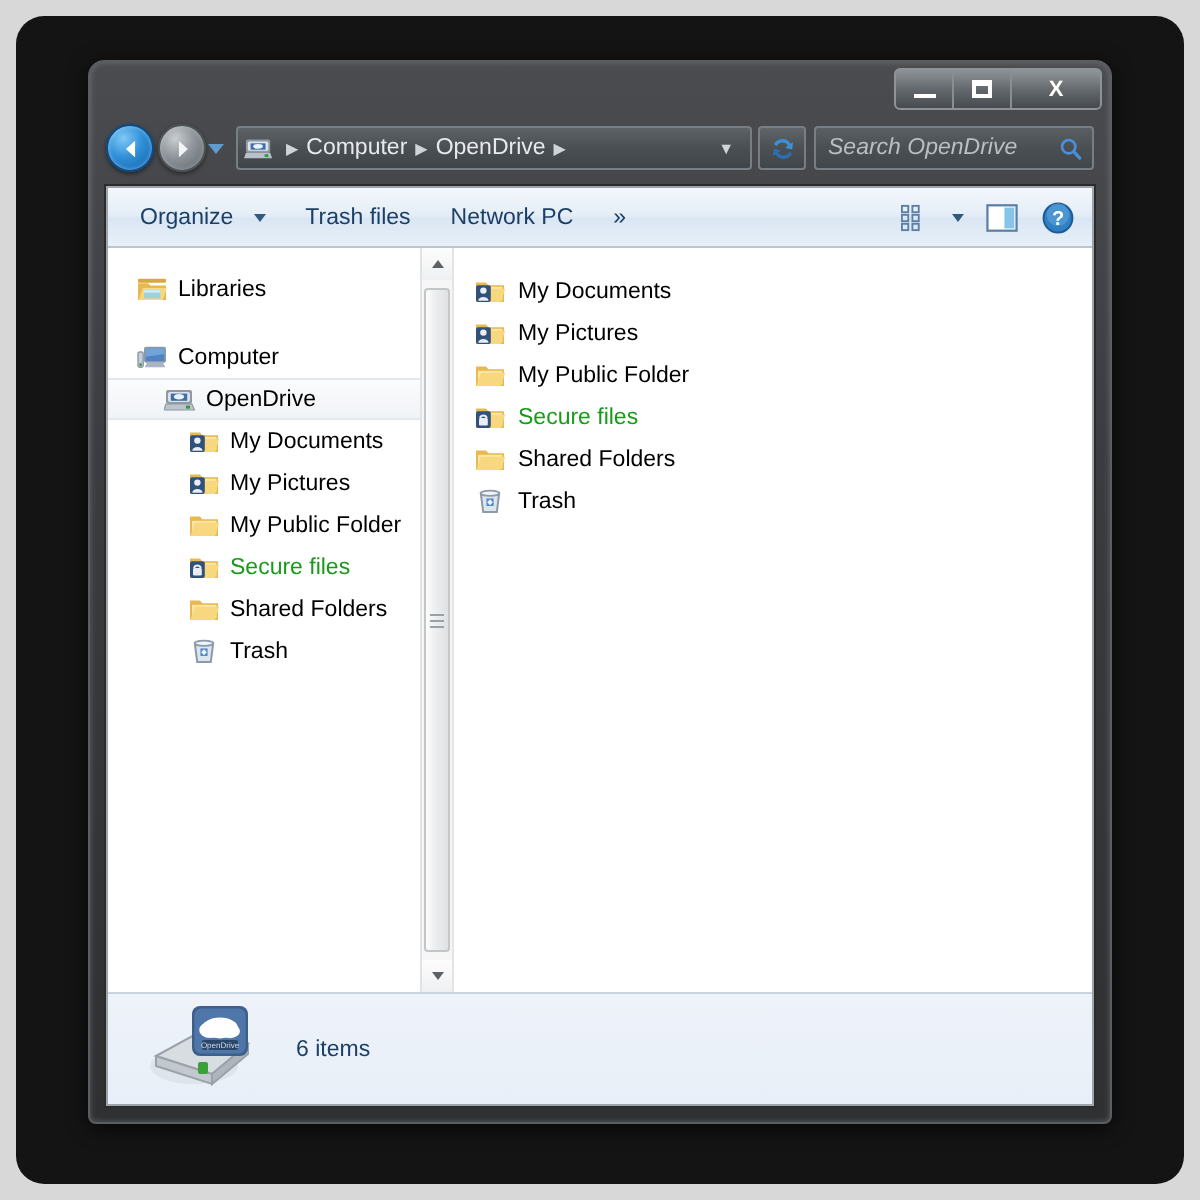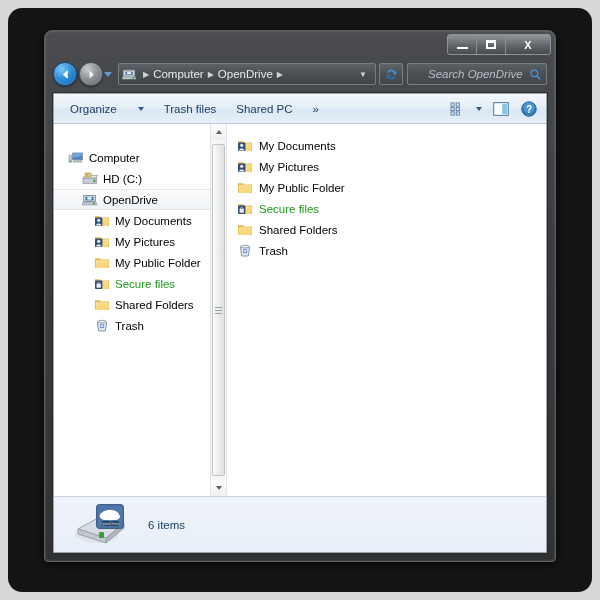--- a/index.html
+++ b/index.html
@@ -101,21 +101,21 @@
     border: 1px solid #787e84; border-radius: 2px;
     background: linear-gradient(180deg,#60656a 0%,#4b5055 50%,#41464b 100%);
     display: flex; align-items: center; justify-content: center;
   }
   #searchbox {
     flex: 0 0 auto; width: 140px; height: 22px;
     margin-left: 4px;
     border: 1px solid #787e84; border-radius: 2px;
     background: linear-gradient(180deg,#5a5f64 0%,#4a4f54 50%,#42474c 100%);
     display: flex; align-items: center;
-    padding: 0 4px 0 20px;
+    padding: 0 4px 0 6px;
   }
   #search-input {
     flex: 1 1 auto; background: transparent; border: none; outline: none;
     color: #b9bfc5; font-style: italic; font-size: 11.5px;
     font-family: "Liberation Sans", sans-serif; min-width: 0;
   }
   #search-input::placeholder { color: #b9bfc5; font-style: italic; opacity: 1; }
   
   #client {
     position: absolute; left: 8px; right: 8px; top: 62px; bottom: 8px;
@@ -127,21 +127,21 @@
   }
   
   #commandbar {
     height: 30px; flex: 0 0 auto;
     background: linear-gradient(180deg,#f3f7fb 0%,#e4edf6 48%,#d9e6f3 52%,#e8f0f8 100%);
     border-bottom: 1px solid #b8c7d6;
     display: flex; align-items: center;
     padding: 0 3px 0 6px;
   }
   .cmd {
-    height: 24px; display: flex; align-items: center; gap: 21px;
+    height: 24px; display: flex; align-items: center; gap: 10px;
     padding: 0 9px; font-size: 11.5px; color: #1b3f66;
     border: 1px solid transparent; border-radius: 3px;
     white-space: nowrap;
   }
   .caret-dn {
     width: 0; height: 0; border-left: 3.5px solid transparent;
     border-right: 3.5px solid transparent; border-top: 4px solid #33597f;
   }
   #cmd-spacer { flex: 1 1 auto; }
   .cmd-icon-btn {
@@ -289,21 +289,21 @@
 
       <div id="commandbar">
         <div class="cmd">
           <span>Organize</span>
           <span class="caret-dn"></span>
         </div>
         <div class="cmd">
           <span>Trash files</span>
         </div>
         <div class="cmd">
-          <span>Shared PC</span>
+          <span>Network PC</span>
         </div>
         <div class="cmd">
           <span>»</span>
         </div>
         <div id="cmd-spacer"></div>
 
         <div class="cmd-icon-btn">
           <svg class="ic" width="15" height="14" viewBox="0 0 16 15">
             <rect x="1" y="1" width="3.4" height="3.4" fill="none" stroke="#5b7fa6" stroke-width="1"></rect>
             <rect x="1" y="5.8" width="3.4" height="3.4" fill="none" stroke="#5b7fa6" stroke-width="1"></rect>
@@ -328,40 +328,40 @@
             <circle cx="8" cy="6.4" r="5.6" fill="#62a8de" opacity=".55"></circle>
             <text x="8" y="11.6" font-size="10" font-weight="bold" fill="#ffffff" text-anchor="middle" font-family="Liberation Sans, sans-serif">?</text>
           </svg>
         </div>
       </div>
 
       <div id="panes">
 
         <div id="navpane">
           <div id="navlist">
+              <div class="nav-item">
+                <span class="ic" style="width: 16px; height: 15px; display: inline-block;"><svg width="16" height="15" viewBox="0 0 16 15">
+                    <rect x="1" y="2.4" width="14" height="2" rx="0.6" fill="#d7a93f"></rect>
+                    <path d="M1 4.6 L6 4.6 L7.2 5.8 L15 5.8 L15 13 L1 13 Z" fill="#e8b950"></path>
+                    <path d="M1.4 13 L3.4 7 L15.4 7 L13.4 13 Z" fill="#f7d87e"></path>
+                    <rect x="4" y="7.8" width="8.2" height="4.4" fill="#8fd0ec" opacity=".85"></rect>
+                    <rect x="4" y="7.8" width="8.2" height="1.6" fill="#cbe9f7"></rect>
+                  </svg></span>
+                <span>Libraries</span>
+              </div>
               <div class="nav-item gap">
                 <span class="ic" style="width: 16px; height: 15px; display: inline-block;"><svg width="16" height="15" viewBox="0 0 16 15">
                     <rect x="4" y="2.4" width="11" height="8" rx="1" fill="#8d99a6"></rect>
                     <rect x="4.9" y="3.3" width="9.2" height="6.2" fill="#4f83c4"></rect>
                     <path d="M4.9 3.3 L14.1 3.3 L14.1 6 L4.9 7.4 Z" fill="#7fb3e2" opacity=".7"></path>
                     <path d="M5.4 10.4 L13.6 10.4 L14.6 12.6 L4.4 12.6 Z" fill="#aab5c1"></path>
                     <rect x="1" y="5" width="2.6" height="7.6" rx="0.8" fill="#c6ced6" stroke="#8d99a6" stroke-width="0.7"></rect>
                     <rect x="1.7" y="10.6" width="1.2" height="1.4" fill="#3fa03f"></rect>
                   </svg></span>
                 <span>Computer</span>
-              </div>
-              <div class="nav-item indent1">
-                <span class="ic" style="width: 16px; height: 15px; display: inline-block;"><svg width="16" height="15" viewBox="0 0 16 15">
-                    <path d="M1 7 L14.6 7 L14.6 12.4 L1 12.4 Z" fill="#c8ced4" stroke="#8d99a6" stroke-width="0.8"></path>
-                    <path d="M1 7 L3.4 4.4 L15.4 4.4 L14.6 7 Z" fill="#e2e7ec" stroke="#8d99a6" stroke-width="0.8"></path>
-                    <rect x="11.4" y="8.6" width="2" height="2.4" fill="#3fa03f"></rect>
-                    <path d="M3 2 L9 2 L9 5.6 L3 5.6 Z" fill="#eec95a" stroke="#c79f2f" stroke-width="0.7"></path>
-                    <circle cx="5.6" cy="3.6" r="1.2" fill="#7fb3e2"></circle>
-                  </svg></span>
-                <span>HD (C:)</span>
               </div>
               <div class="nav-item indent1 selected">
                 <span class="ic" style="width: 16px; height: 15px; display: inline-block;"><svg width="16" height="15" viewBox="0 0 16 15">
                     <rect x="1" y="3" width="13" height="7" rx="1" fill="#8f99a3"></rect>
                     <rect x="2" y="4" width="11" height="5" rx="1" fill="#dde3e9"></rect>
                     <rect x="3.4" y="4.8" width="8.2" height="3.6" fill="#3d6fa8"></rect>
                     <ellipse cx="7.5" cy="6.4" rx="2.6" ry="1.4" fill="#eaf2fb"></ellipse>
                     <path d="M1 10 L14 10 L15.2 13 L0 13 Z" fill="#bcc4cc" stroke="#8f99a3" stroke-width="0.6"></path>
                     <rect x="11" y="10.8" width="2" height="1.5" fill="#2f9b3a"></rect>
                   </svg></span>

